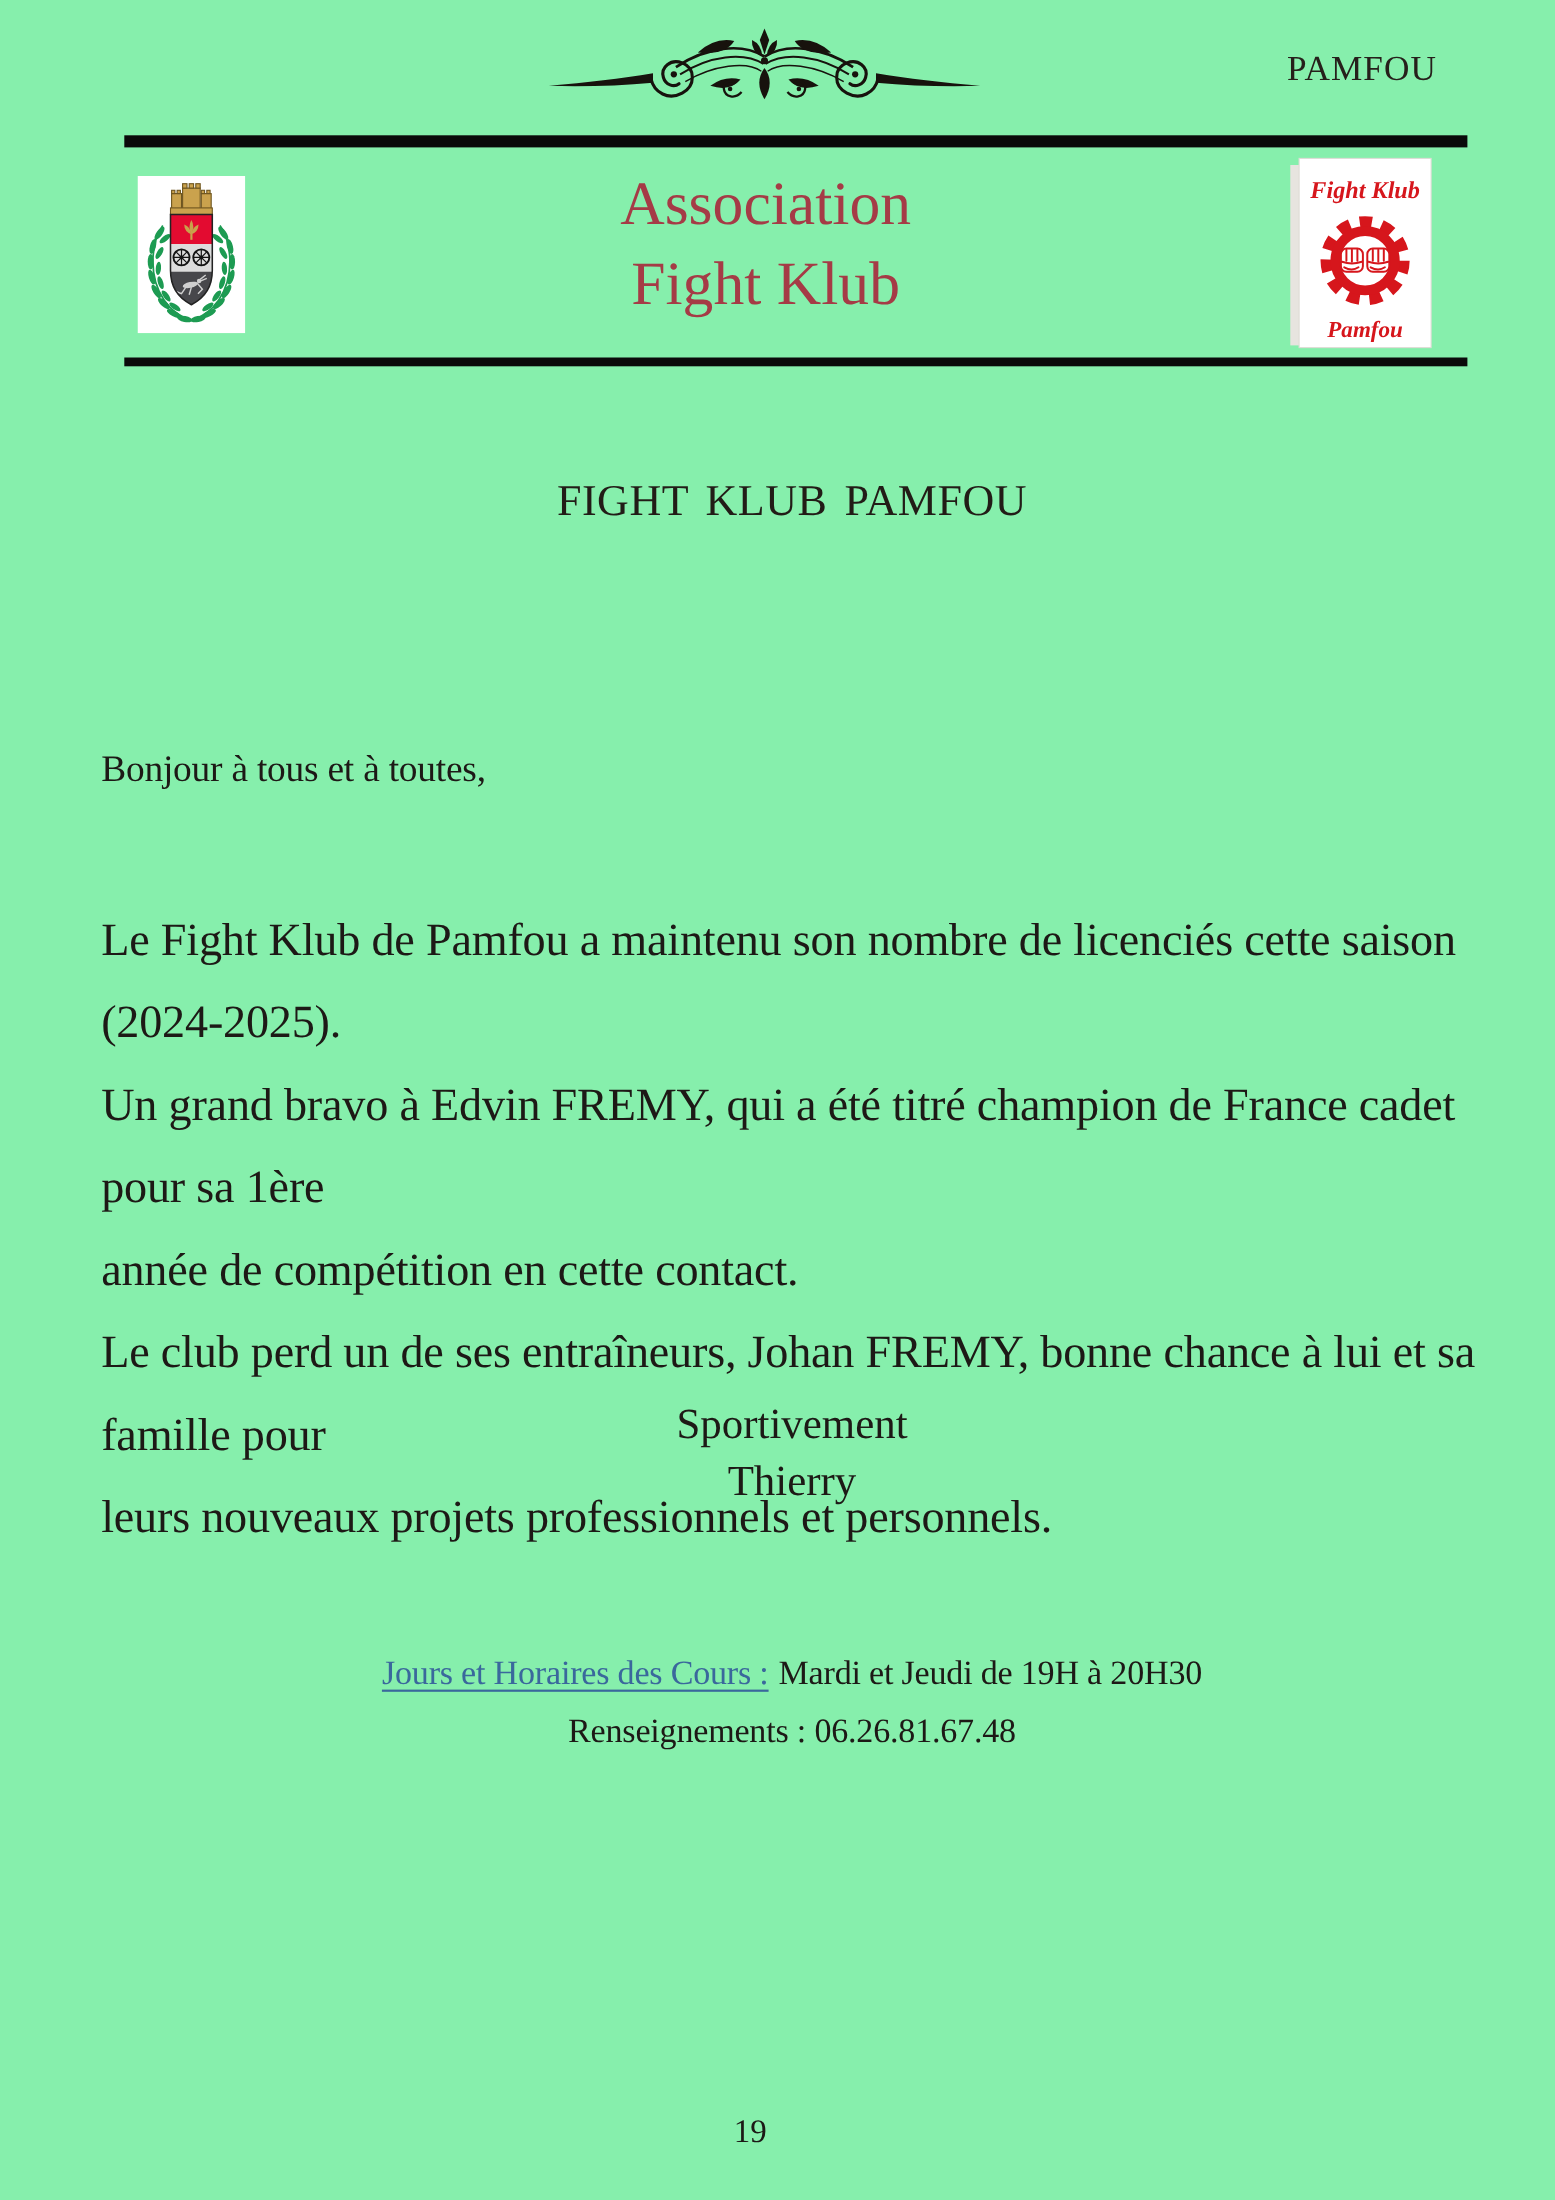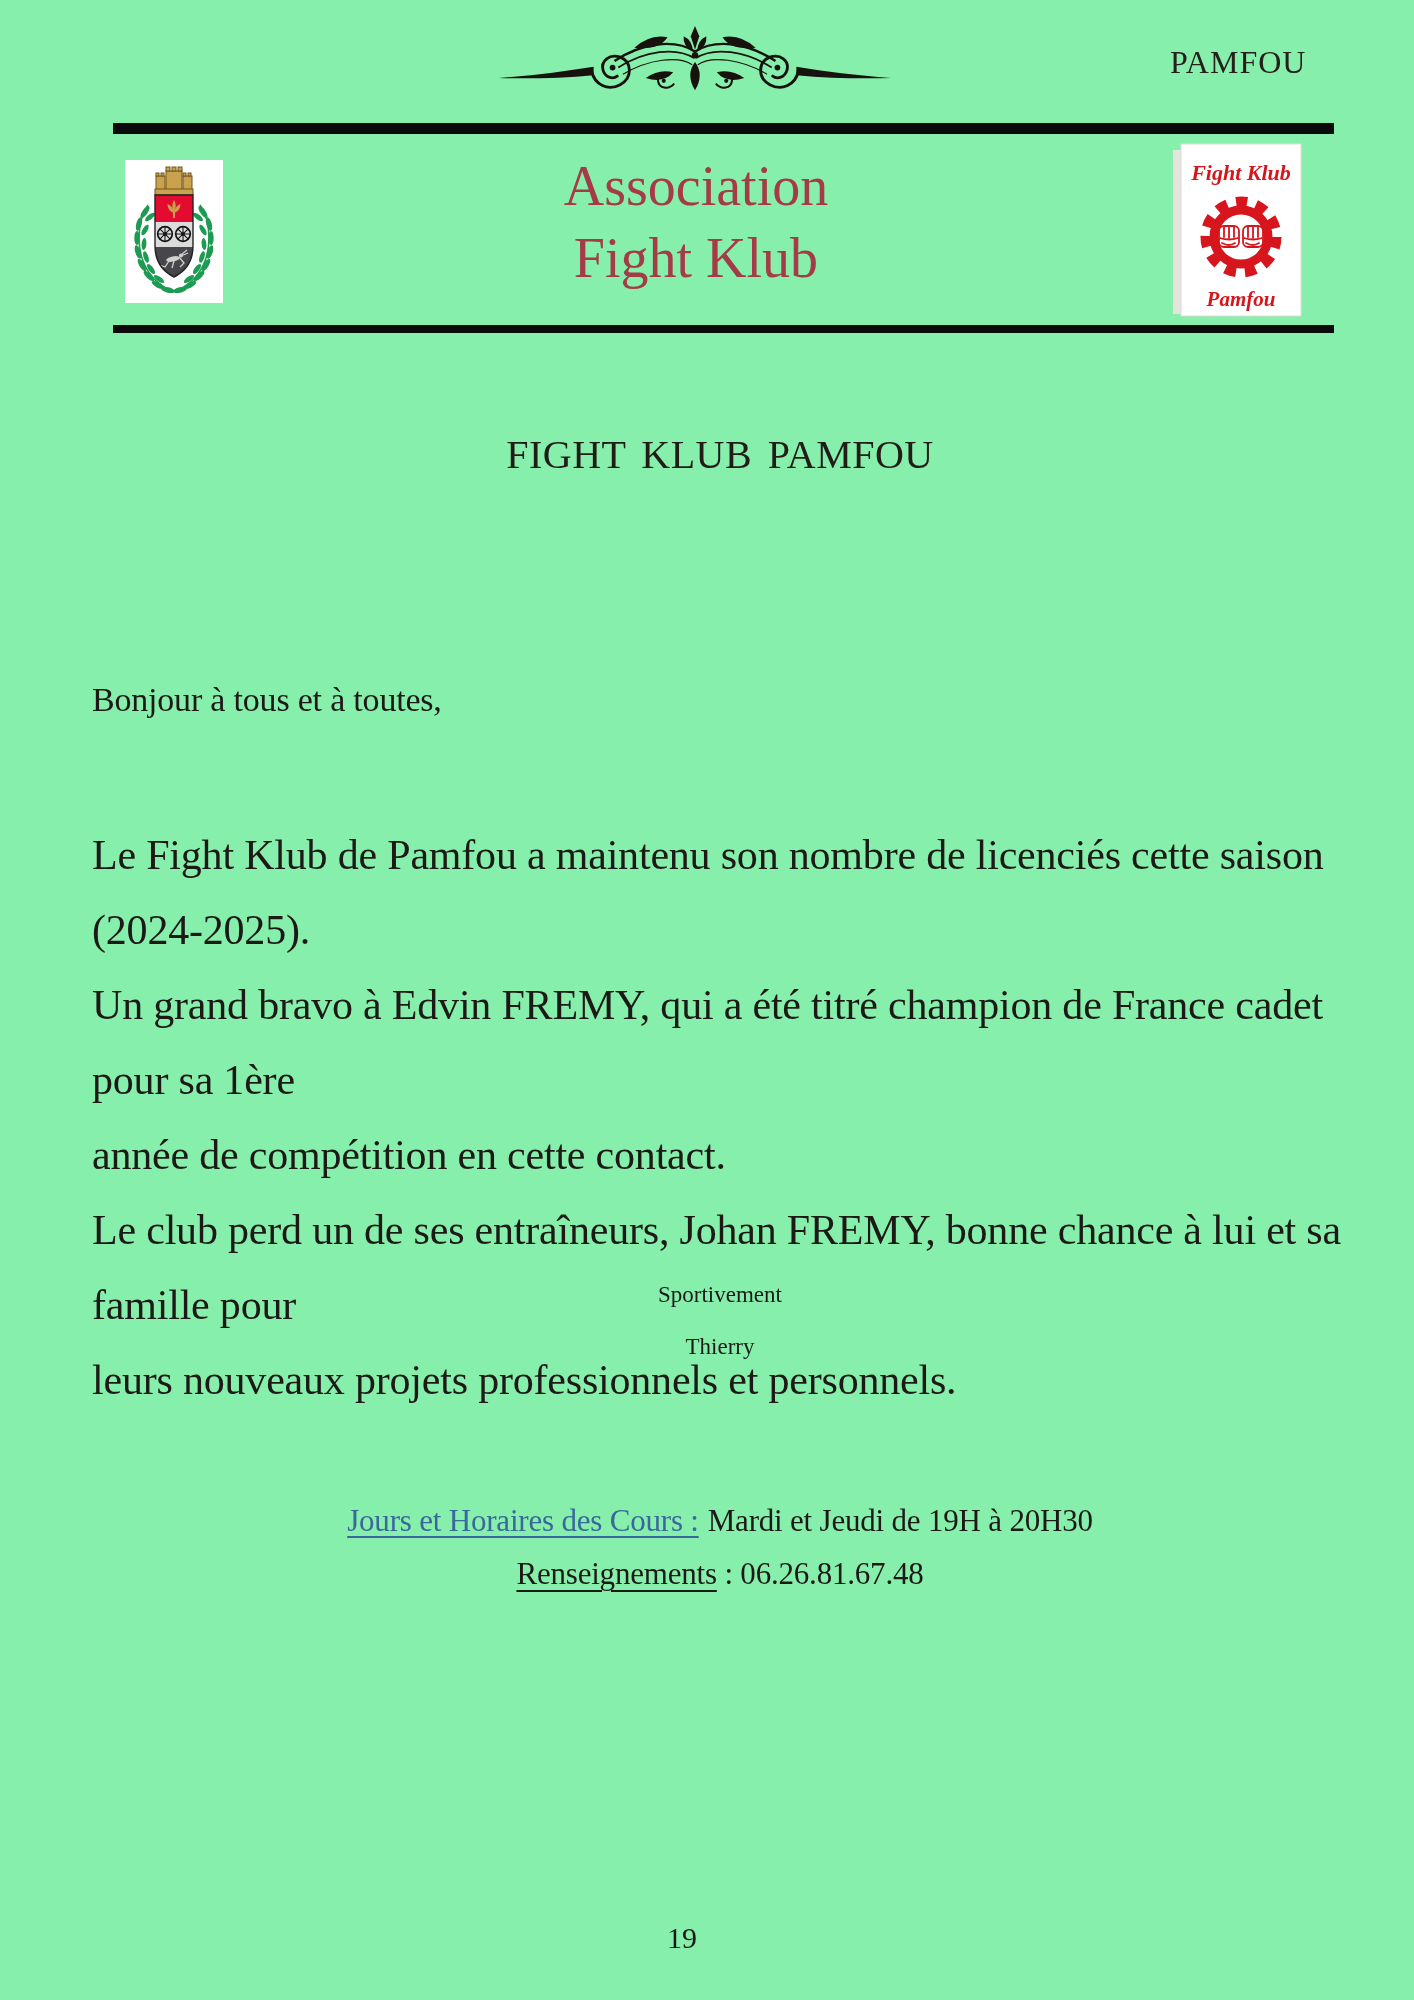--- a/index.html
+++ b/index.html
@@ -34,36 +34,35 @@
   .greeting{
     position:absolute;left:92px;top:683px;
     font-size:34px;line-height:34px;letter-spacing:-0.2px;
   }
   .body-block{
     position:absolute;left:92px;top:818px;width:1300px;
     font-size:42px;line-height:75px;letter-spacing:-0.2px;
   }
   .signature{
     position:absolute;left:26px;top:1269px;width:1388px;
-    text-align:center;font-size:23px;line-height:52px;
+    text-align:center;font-size:39px;line-height:52px;
   }
   .footer-info{
     position:absolute;left:26px;top:1494px;width:1388px;
     text-align:center;font-size:31px;line-height:53px;letter-spacing:-0.2px;
   }
   .schedule-label{
     color:#3a689c;
     text-decoration:underline;
     text-decoration-thickness:2px;
     text-underline-offset:5px;
     cursor:pointer;
   }
   .schedule-value{margin-left:9px;color:#1d1916;}
   .contact-label{
-    text-decoration:underline;
     text-decoration-thickness:2px;
     text-underline-offset:6px;
   }
   .page-number{
     position:absolute;left:642px;top:1922px;width:80px;
     text-align:center;font-size:30px;line-height:32px;color:#1c1916;
   }
   .logo-text{font-family:"Liberation Serif",serif;font-weight:bold;font-style:italic;}
 </style>
 </head>

